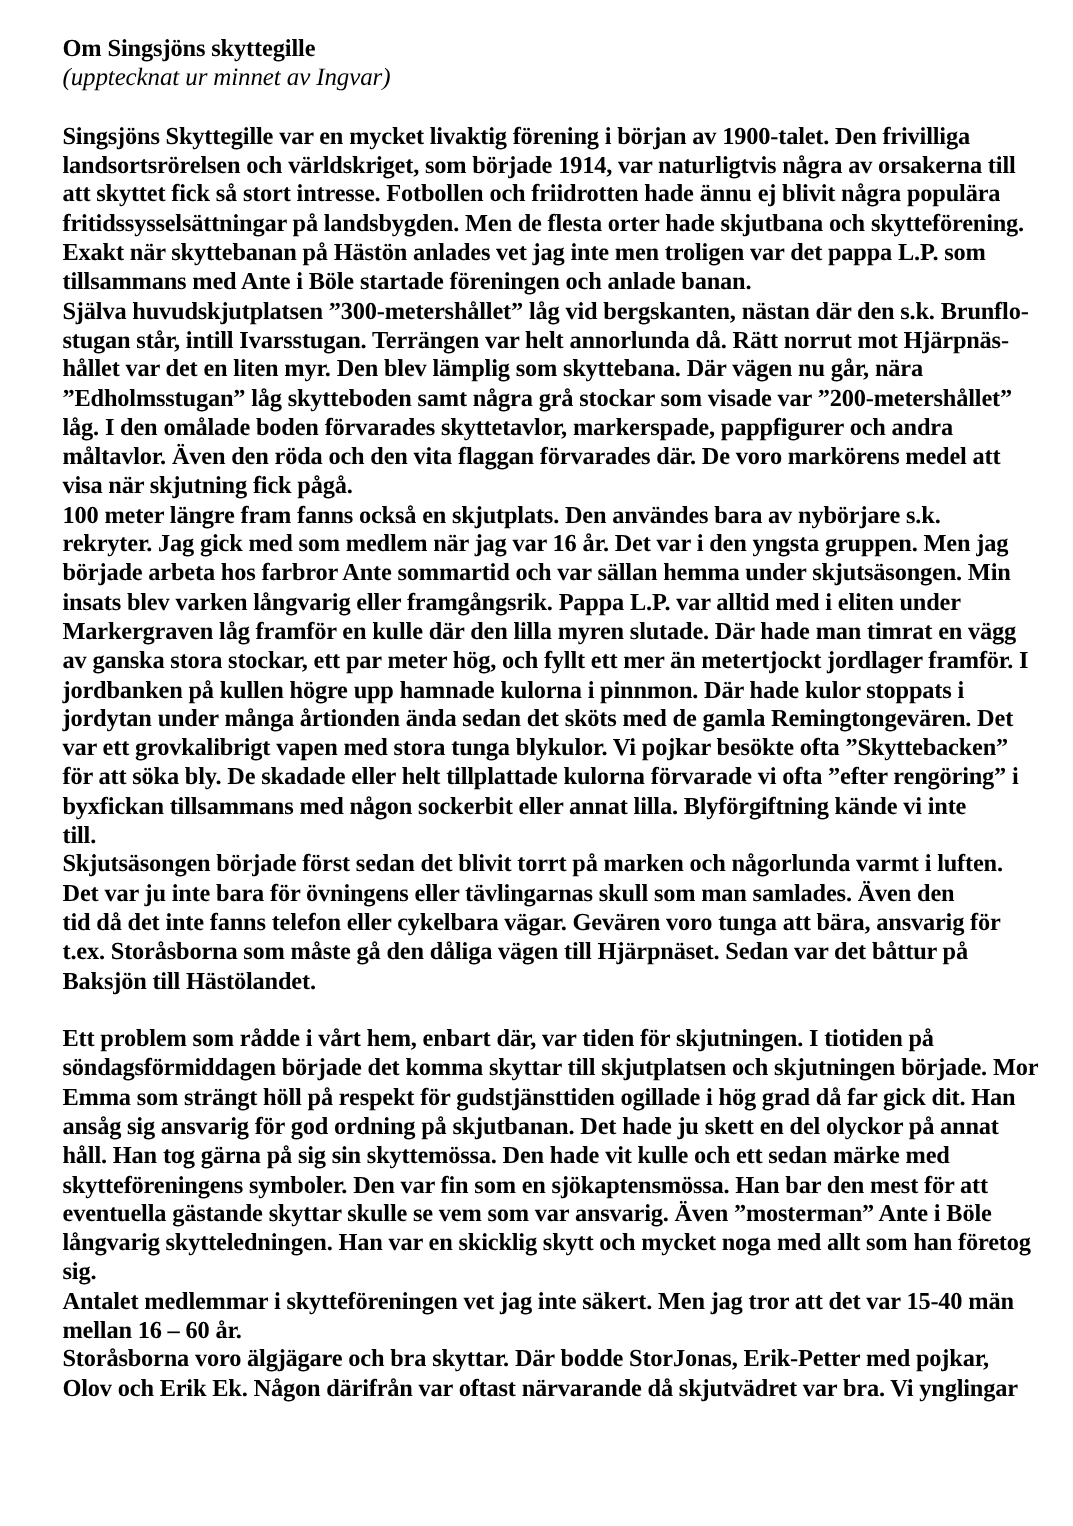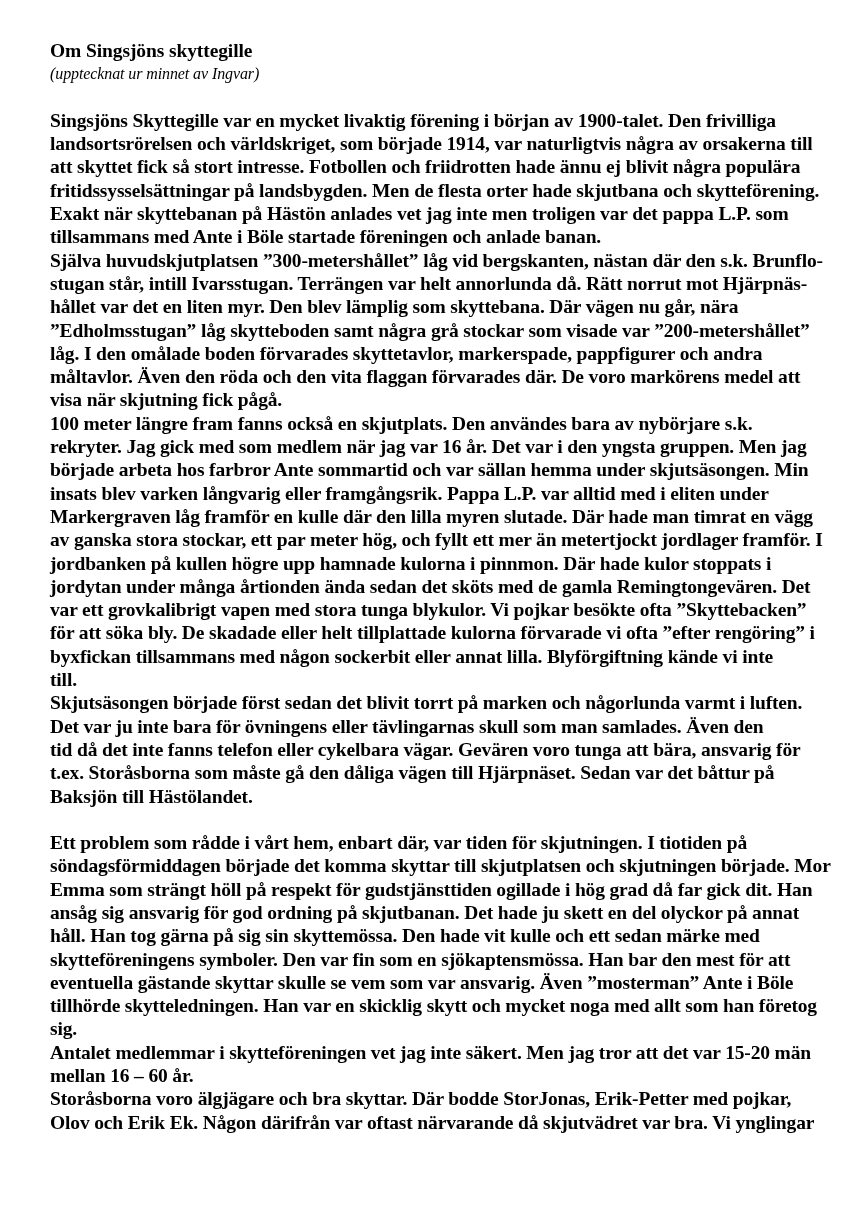--- a/index.html
+++ b/index.html
@@ -10,34 +10,34 @@
     width: 858px;
     height: 1221px;
     background: #ffffff;
     color: #000000;
     font-family: "Liberation Serif", serif;
     overflow: hidden;
     position: relative;
   }
   .page {
     position: absolute;
-    top: 39px;
+    top: 28px;
     left: 50px;
     width: 772px;
   }
   .doc-title {
     font-size: 19.5px;
     font-weight: bold;
     line-height: 23.3px;
     letter-spacing: -0.1px;
     margin: 0;
     white-space: pre;
   }
   .doc-byline {
-    font-size: 16px;
+    font-size: 20px;
     font-style: italic;
     line-height: 23.3px;
     letter-spacing: -0.1px;
     margin: 0 0 23.3px 0;
     white-space: pre;
   }
   .doc-body {
     font-size: 19.5px;
     line-height: 23.3px;
     letter-spacing: -0.15px;
@@ -101,25 +101,25 @@
         <div class="line">Baksjön till Hästölandet.</div>
       </div>
       <div class="paragraph space-before">
         <div class="line">Ett problem som rådde i vårt hem, enbart där, var tiden för skjutningen. I tiotiden på</div>
         <div class="line">söndagsförmiddagen började det komma skyttar till skjutplatsen och skjutningen började. Mor</div>
         <div class="line">Emma som strängt höll på respekt för gudstjänsttiden ogillade i hög grad då far gick dit. Han</div>
         <div class="line">ansåg sig ansvarig för god ordning på skjutbanan. Det hade ju skett en del olyckor på annat</div>
         <div class="line">håll. Han tog gärna på sig sin skyttemössa. Den hade vit kulle och ett sedan märke med</div>
         <div class="line">skytteföreningens symboler. Den var fin som en sjökaptensmössa. Han bar den mest för att</div>
         <div class="line">eventuella gästande skyttar skulle se vem som var ansvarig. Även ”mosterman” Ante i Böle</div>
-        <div class="line">tillhörde skytteledningen. Han var en skicklig skytt och mycket noga med allt som han företog</div>
+        <div class="line">långvarig skytteledningen. Han var en skicklig skytt och mycket noga med allt som han företog</div>
         <div class="line">sig.</div>
       </div>
       <div class="paragraph">
-        <div class="line">Antalet medlemmar i skytteföreningen vet jag inte säkert. Men jag tror att det var 15-20 män</div>
+        <div class="line">Antalet medlemmar i skytteföreningen vet jag inte säkert. Men jag tror att det var 15-40 män</div>
         <div class="line">mellan 16 – 60 år.</div>
       </div>
       <div class="paragraph">
         <div class="line">Storåsborna voro älgjägare och bra skyttar. Där bodde StorJonas, Erik-Petter med pojkar,</div>
         <div class="line">Olov och Erik Ek. Någon därifrån var oftast närvarande då skjutvädret var bra. Vi ynglingar</div>
       </div>
     </div>
 </div>
 
 </body></html>

